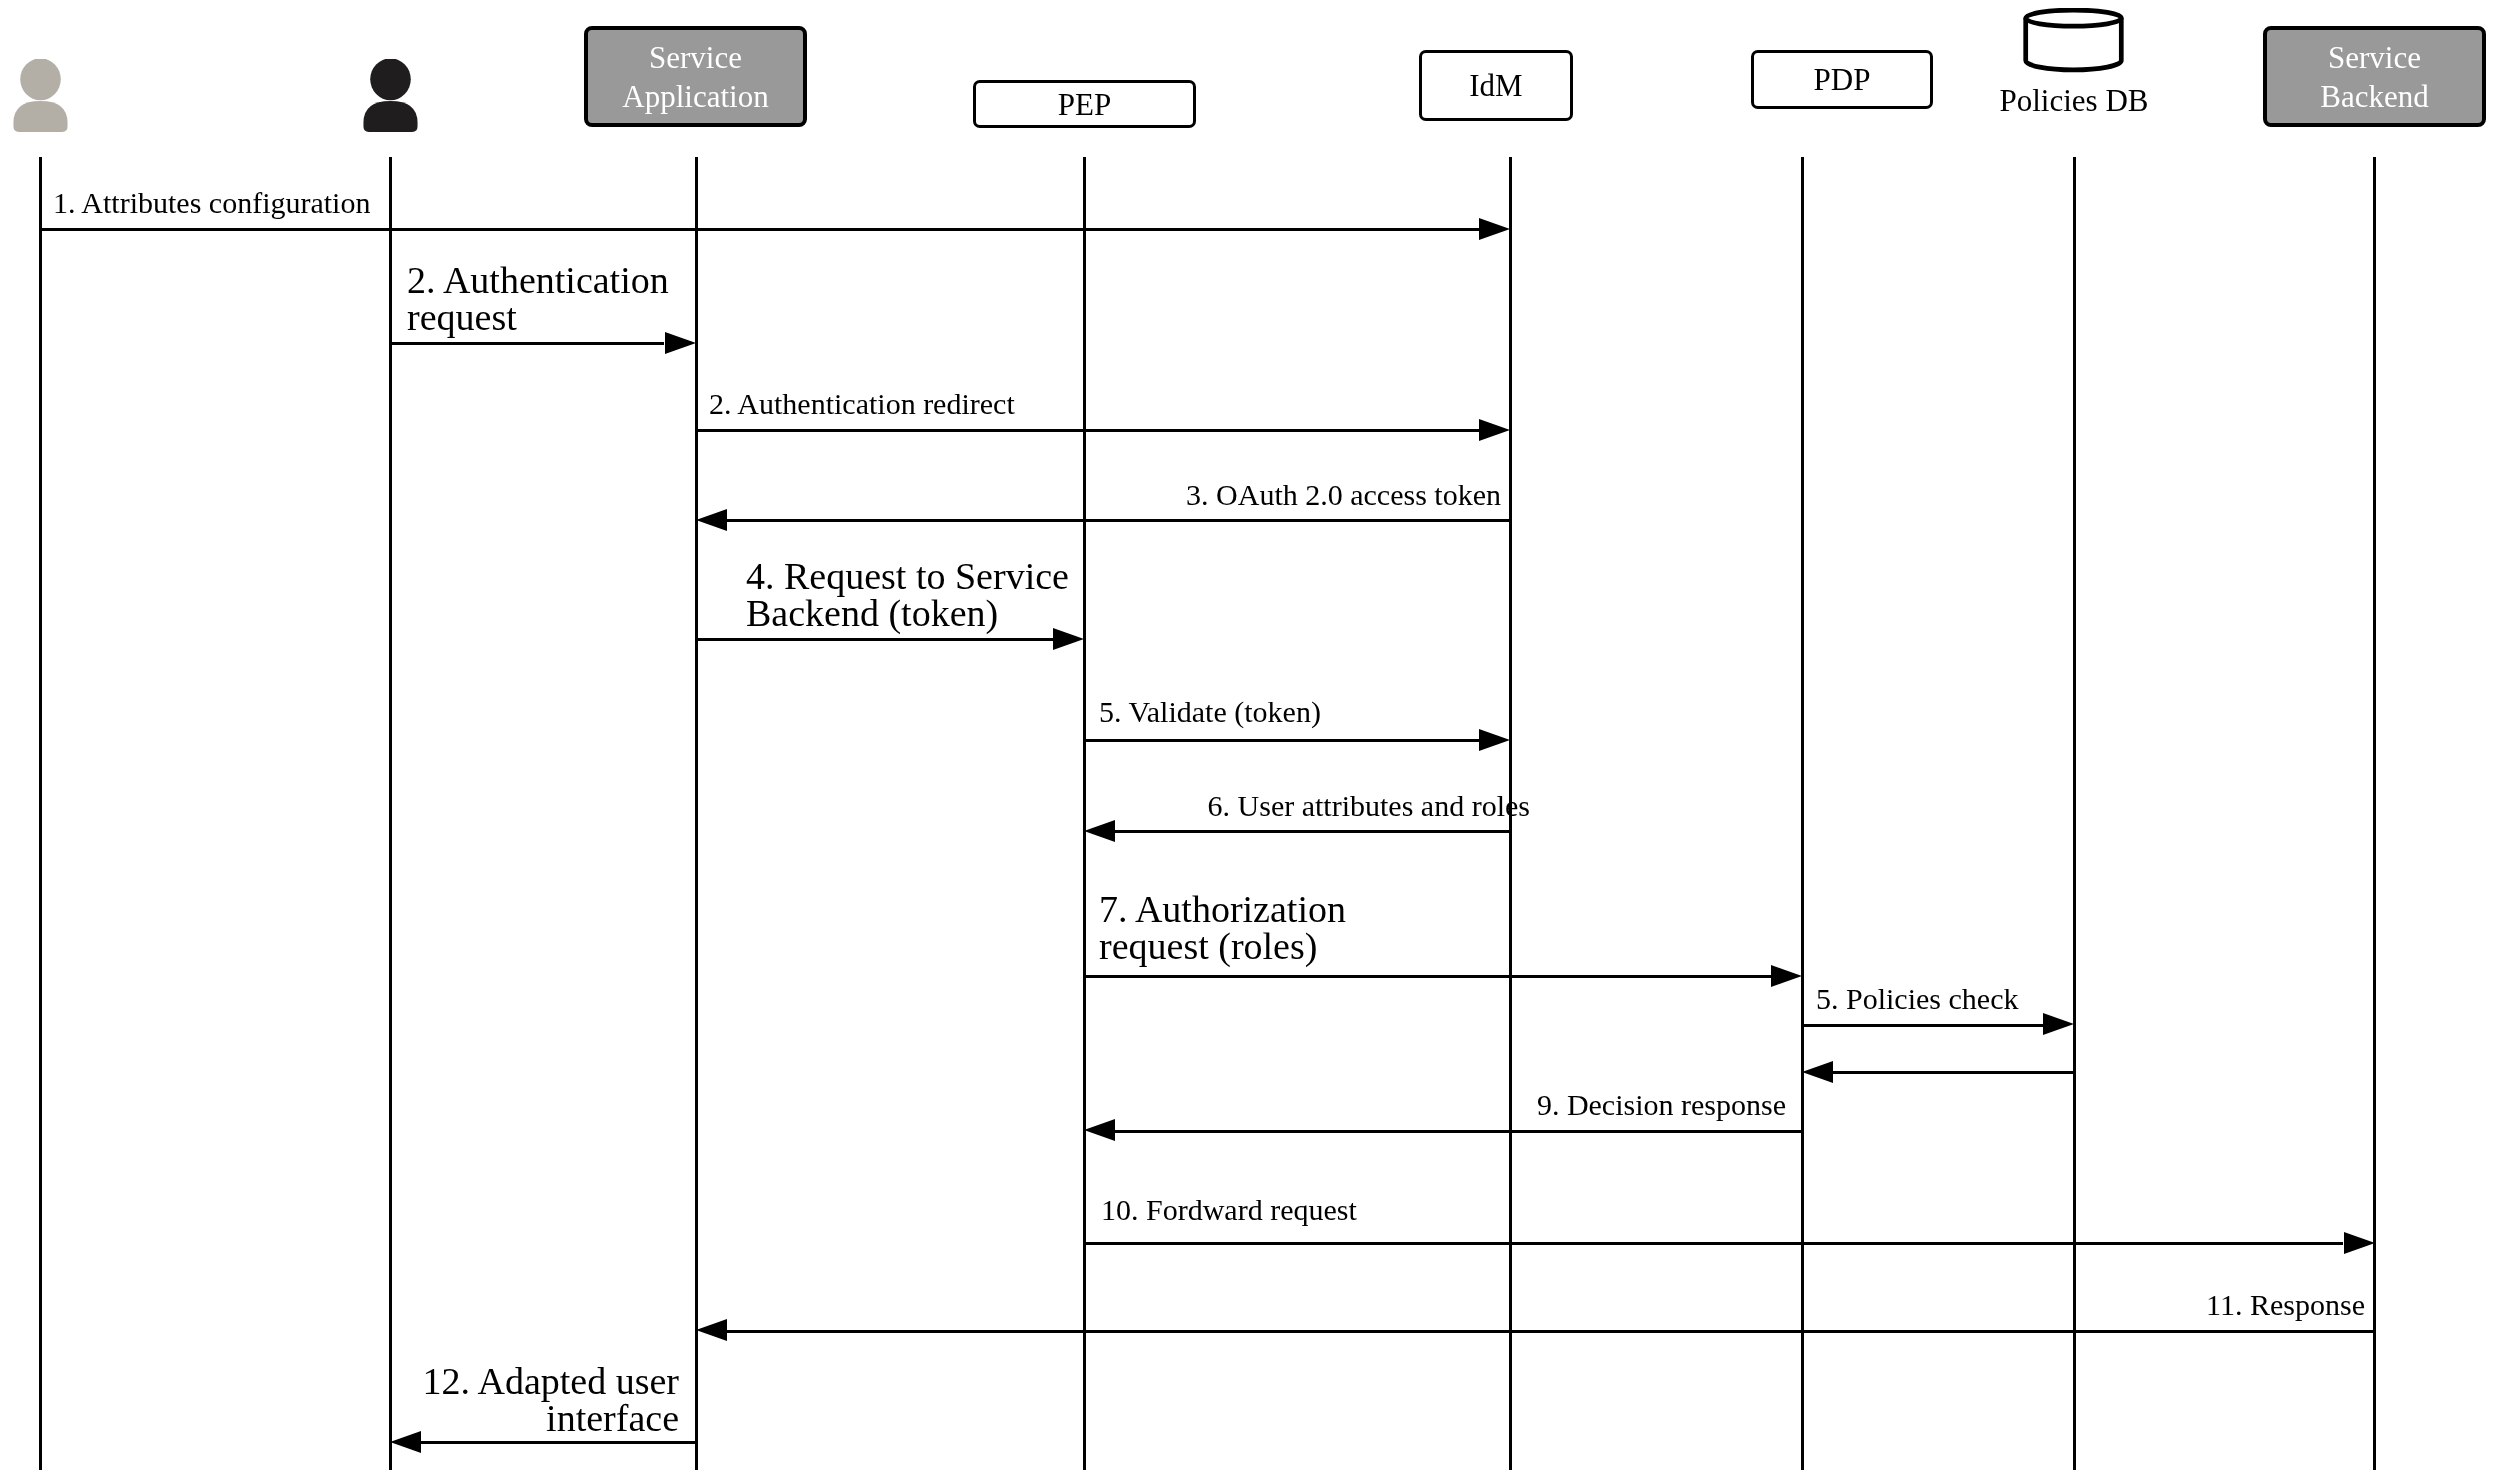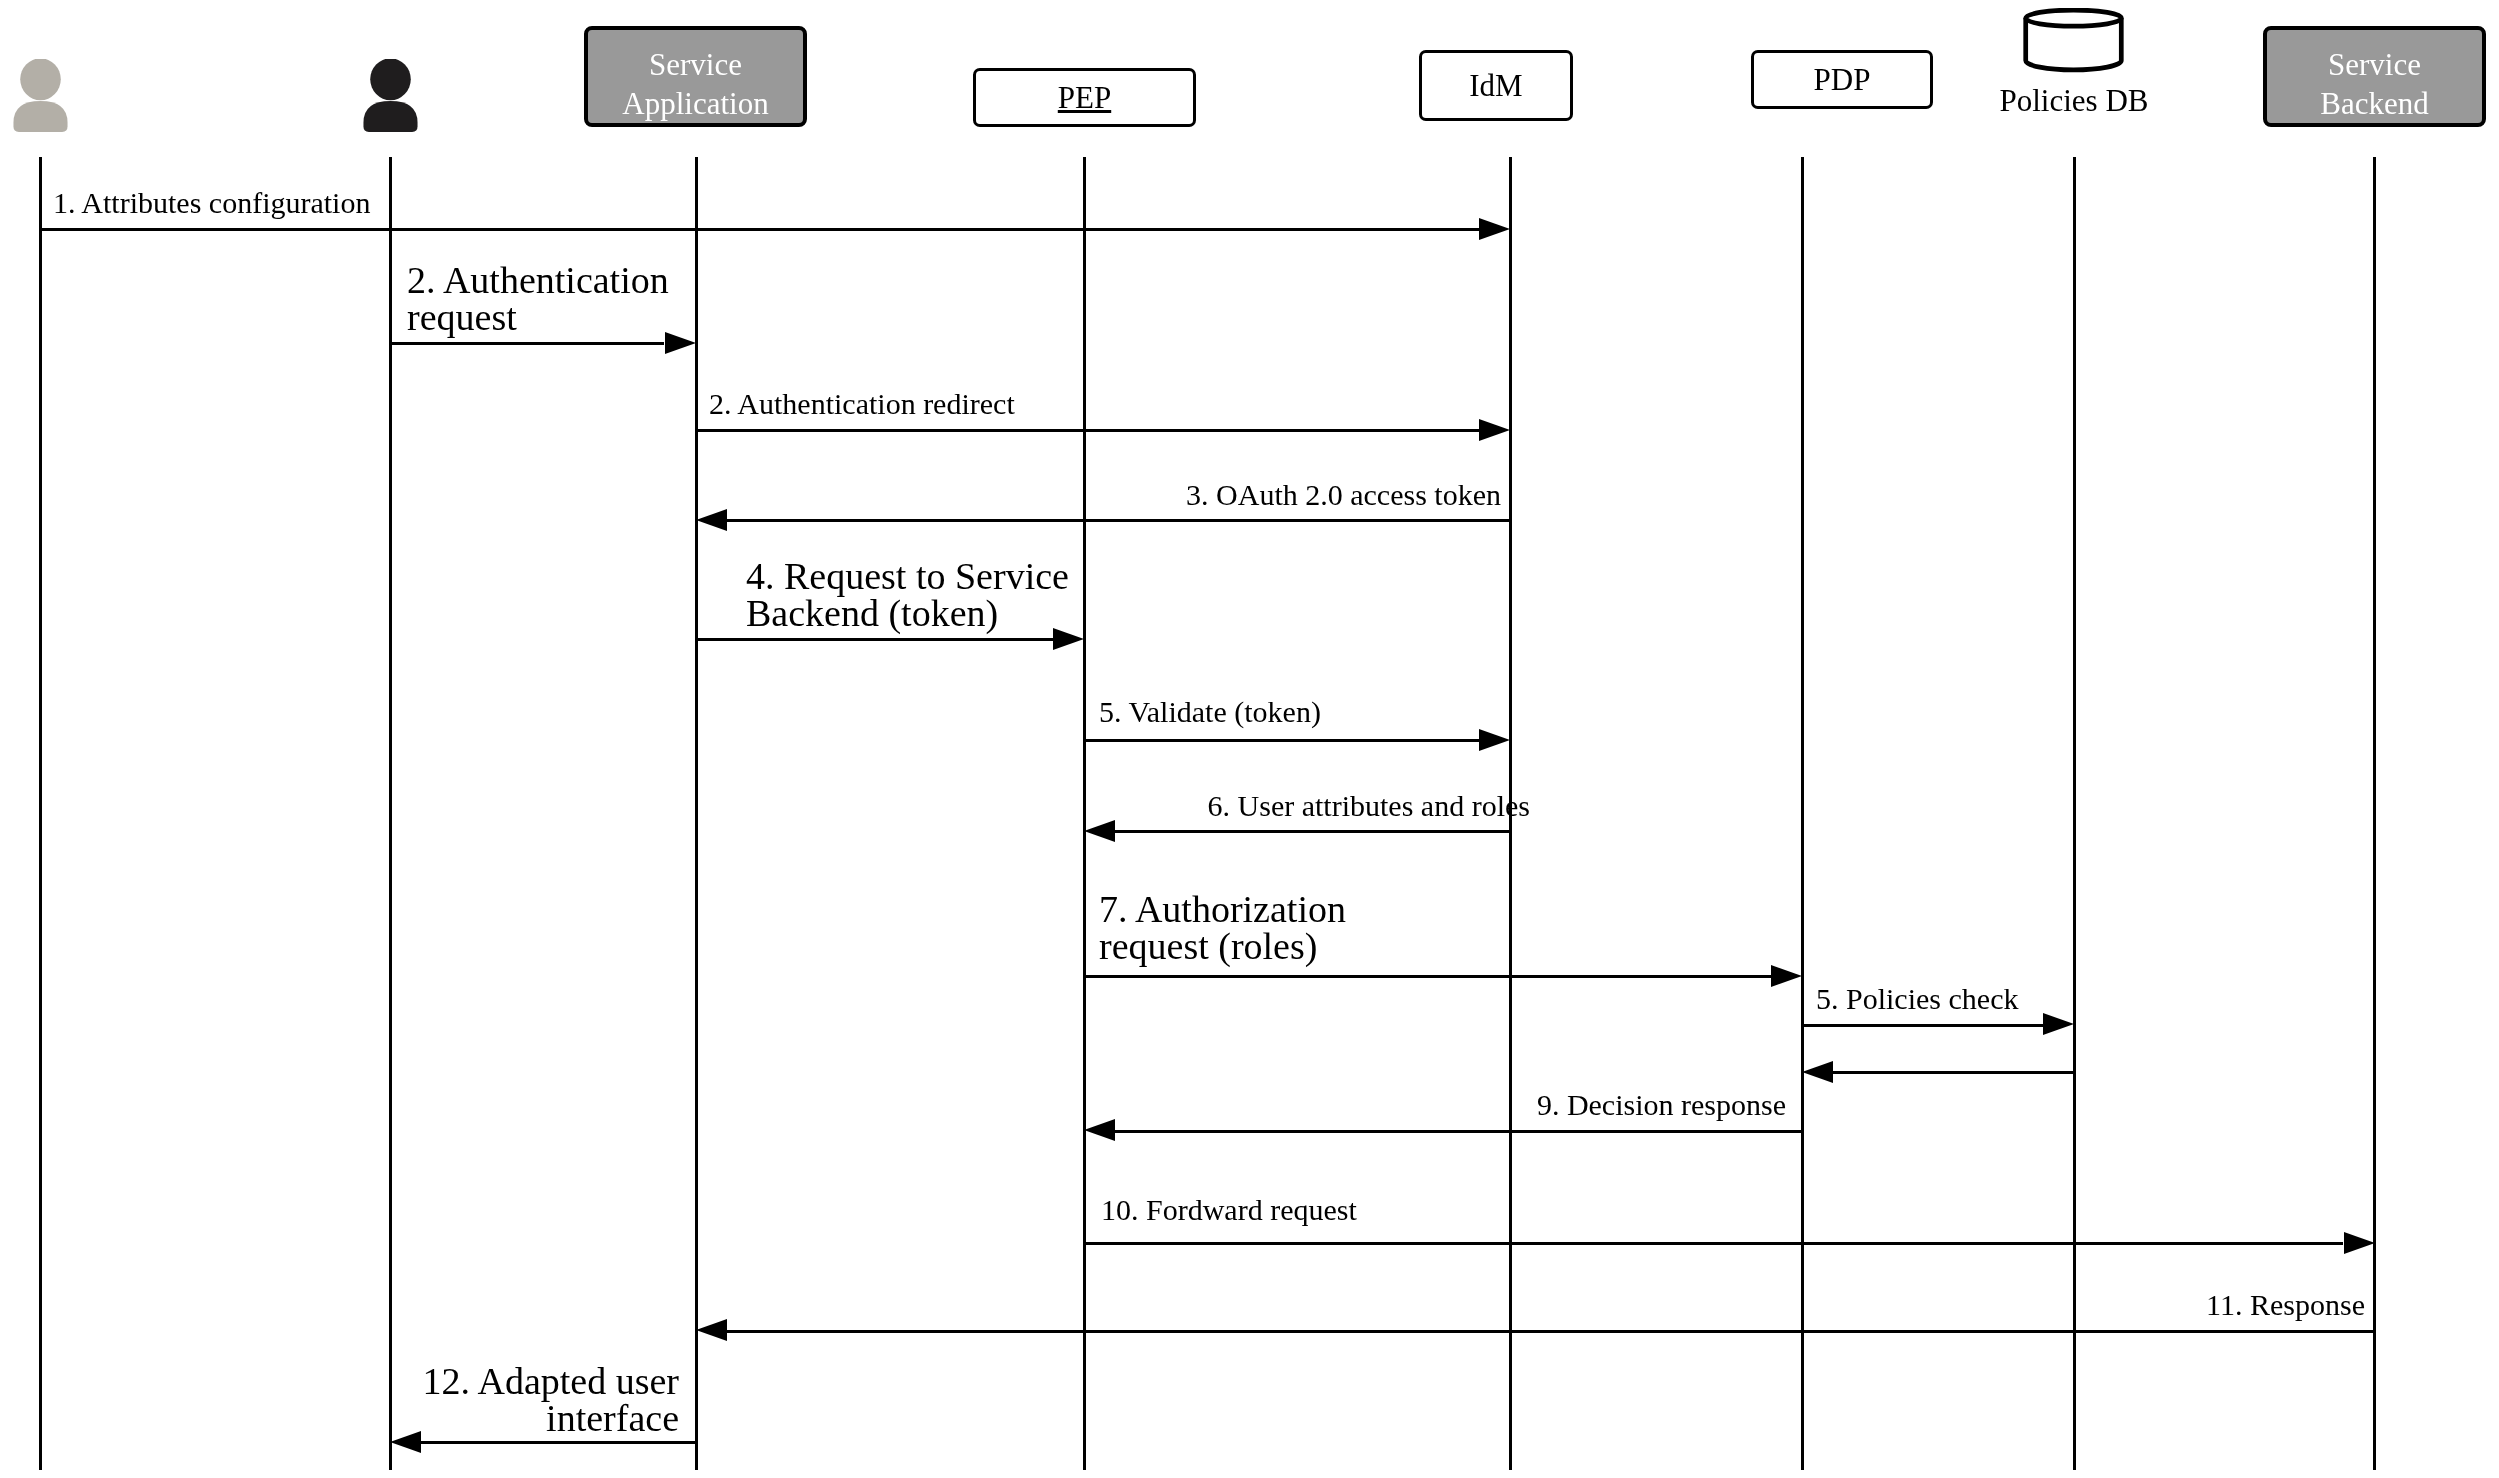--- a/index.html
+++ b/index.html
@@ -16,21 +16,21 @@
   .ah.l{border-right:31px solid #000;}
 
   
   .lbl{position:absolute;font-size:30px;white-space:nowrap;transform:translateY(-50%);}
   .lbl2{position:absolute;font-size:38px;line-height:37px;white-space:nowrap;}
   .ra{text-align:right;}
 
   
   .box{position:absolute;box-sizing:border-box;display:flex;flex-direction:column;align-items:center;justify-content:center;
        text-align:center;background:#fff;border:3.4px solid #000;border-radius:6.8px;font-size:31px;line-height:39px;}
-  .box.gray{background:#999999;color:#fff;border-width:4.7px;border-radius:8px;justify-content:flex-end;}
+  .box.gray{background:#999999;color:#fff;border-width:4.7px;border-radius:8px;}
 
   .actor-label{position:absolute;font-size:31px;text-align:center;transform:translateY(-50%);}
   .icon-wrap{position:absolute;}
 </style>
 </head>
 <body>
 
 <div id="stage">
 
   <div class="icon-wrap" style="left:12px;top:59px;">
@@ -45,21 +45,21 @@
       <ellipse cx="42" cy="30" rx="30" ry="31" fill="#1f1d1e"></ellipse>
       <path d="M10,108 L74,108 Q82,108 82,100 L82,94 Q82,62 42,62 Q2,62 2,94 L2,100 Q2,108 10,108 Z" fill="#1f1d1e"></path>
     </svg>
   </div>
 
   <div class="box gray" style="left:584px;top:26px;width:223px;height:101px;">
     <span>Service</span>
     <span>Application</span>
   </div>
 
-  <div class="box" style="left:973px;top:68px;width:223px;height:59px;text-decoration:underline;">
+  <div class="box" style="left:973px;top:80px;width:223px;height:48px;">
     <span>PEP</span>
   </div>
 
   <div class="box" style="left:1419px;top:50px;width:154px;height:71px;">
     <span>IdM</span>
   </div>
 
   <div class="box" style="left:1711px;top:50px;width:182px;height:59px;margin-left:40px;">
     <span>PDP</span>
   </div>

